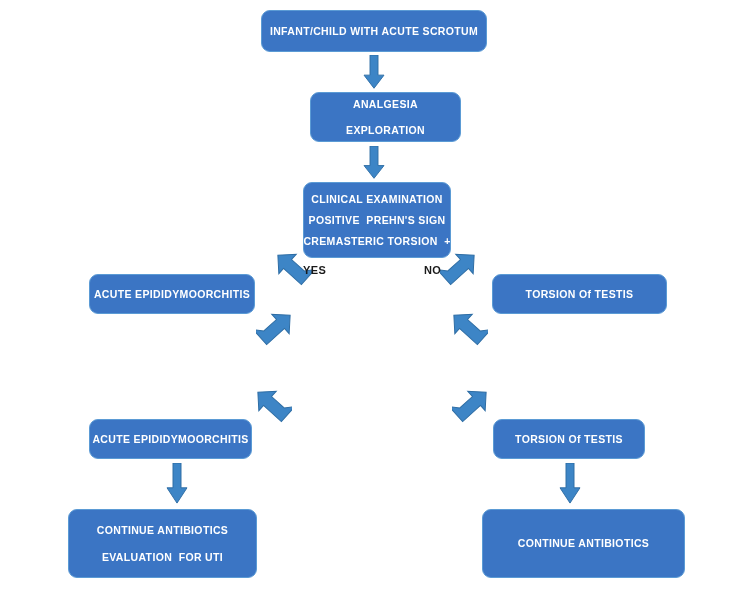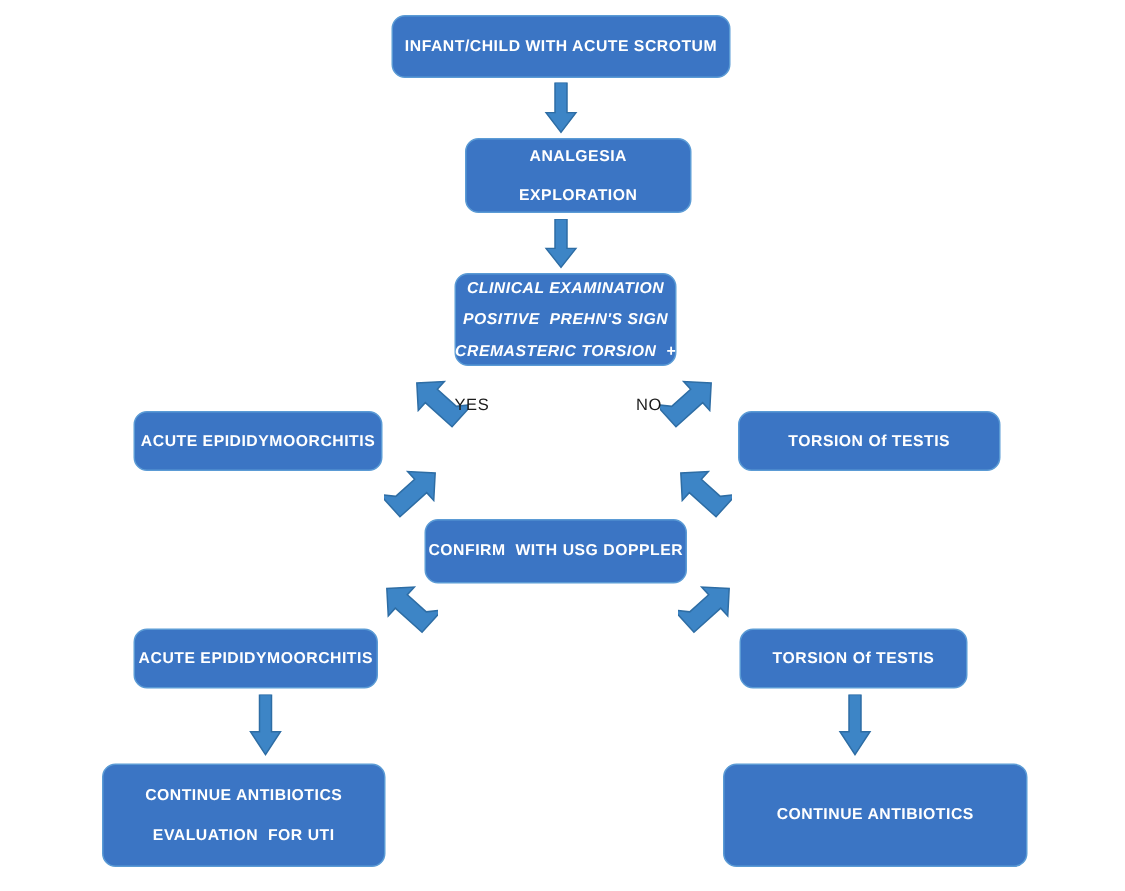--- a/index.html
+++ b/index.html
@@ -39,21 +39,21 @@
     line-height: 1.15;
     padding: 19px 8px;
   }
   .node .line { display: block; white-space: pre; }
   .node.two-line .line + .line { margin-top: 14px; }
   .node.three-line .line + .line { margin-top: 9px; text-align: right; }
 
   
   #n-root      { left: 261px; top: 10px;  width: 226px; height: 42px; }
   #n-analgesia { left: 310px; top: 92px;  width: 151px; height: 50px; }
-  #n-clinical  { left: 303px; top: 182px; width: 148px; height: 62px; font-style: italic; }
+  #n-clinical  { left: 303px; top: 182px; width: 148px; height: 76px; }
   #n-epid-left { left: 89px;  top: 274px; width: 166px; height: 40px; }
   #n-tors-rt   { left: 492px; top: 274px; width: 175px; height: 40px; }
   #n-confirm   { left: 283px; top: 346px; width: 175px; height: 43px; }
   #n-epid-2    { left: 89px;  top: 419px; width: 163px; height: 40px; }
   #n-tors-2    { left: 493px; top: 419px; width: 152px; height: 40px; }
   #n-cont-uti  { left: 68px;  top: 509px; width: 189px; height: 69px; }
   #n-cont-surg { left: 482px; top: 509px; width: 203px; height: 69px; }
 
   
   .arrow-v {
@@ -77,21 +77,21 @@
   #a-no        { left: 440px; top: 252px; width: 40px; height: 36px; }
   #a-left-conf { left: 256px; top: 311px; width: 40px; height: 38px; }
   #a-rt-conf   { left: 448px; top: 311px; width: 40px; height: 38px; }
   #a-conf-left { left: 252px; top: 388px; width: 40px; height: 38px; }
   #a-conf-rt   { left: 452px; top: 388px; width: 40px; height: 38px; }
 
   
   .branch-label {
     position: absolute;
     font-size: 11px;
-    font-weight: normal;
+    font-weight: bold;
     color: #1a1a1a;
     letter-spacing: 0.4px;
     white-space: nowrap;
   }
   #lbl-yes { left: 303px; top: 264px; }
   #lbl-no  { left: 424px; top: 264px; }
 </style>
 </head>
 <body>
 
@@ -151,23 +151,20 @@
       <polygon points="2,3 9,11 26,11 26,4 39,17 26,30 26,23 2,23" transform="rotate(-42 20 17)" fill="#3d85c6" stroke="#2e6da4" stroke-width="1"></polygon>
     </svg>
   </div>
 
   <div class="arrow-d" id="a-rt-conf">
     <svg viewBox="0 0 40 38" preserveAspectRatio="none" aria-hidden="true">
       <polygon points="38,3 31,11 14,11 14,4 1,17 14,30 14,23 38,23" transform="rotate(42 20 17)" fill="#3d85c6" stroke="#2e6da4" stroke-width="1"></polygon>
     </svg>
   </div>
 
-  <div class="node" id="n-confirm">
-    <span class="line">CONFIRM  WITH USG DOPPLER</span>
-  </div>
 
   <div class="arrow-d" id="a-conf-left">
     <svg viewBox="0 0 40 38" preserveAspectRatio="none" aria-hidden="true">
       <polygon points="38,3 31,11 14,11 14,4 1,17 14,30 14,23 38,23" transform="rotate(42 20 17)" fill="#3d85c6" stroke="#2e6da4" stroke-width="1"></polygon>
     </svg>
   </div>
 
   <div class="arrow-d" id="a-conf-rt">
     <svg viewBox="0 0 40 38" preserveAspectRatio="none" aria-hidden="true">
       <polygon points="2,3 9,11 26,11 26,4 39,17 26,30 26,23 2,23" transform="rotate(-42 20 17)" fill="#3d85c6" stroke="#2e6da4" stroke-width="1"></polygon>

